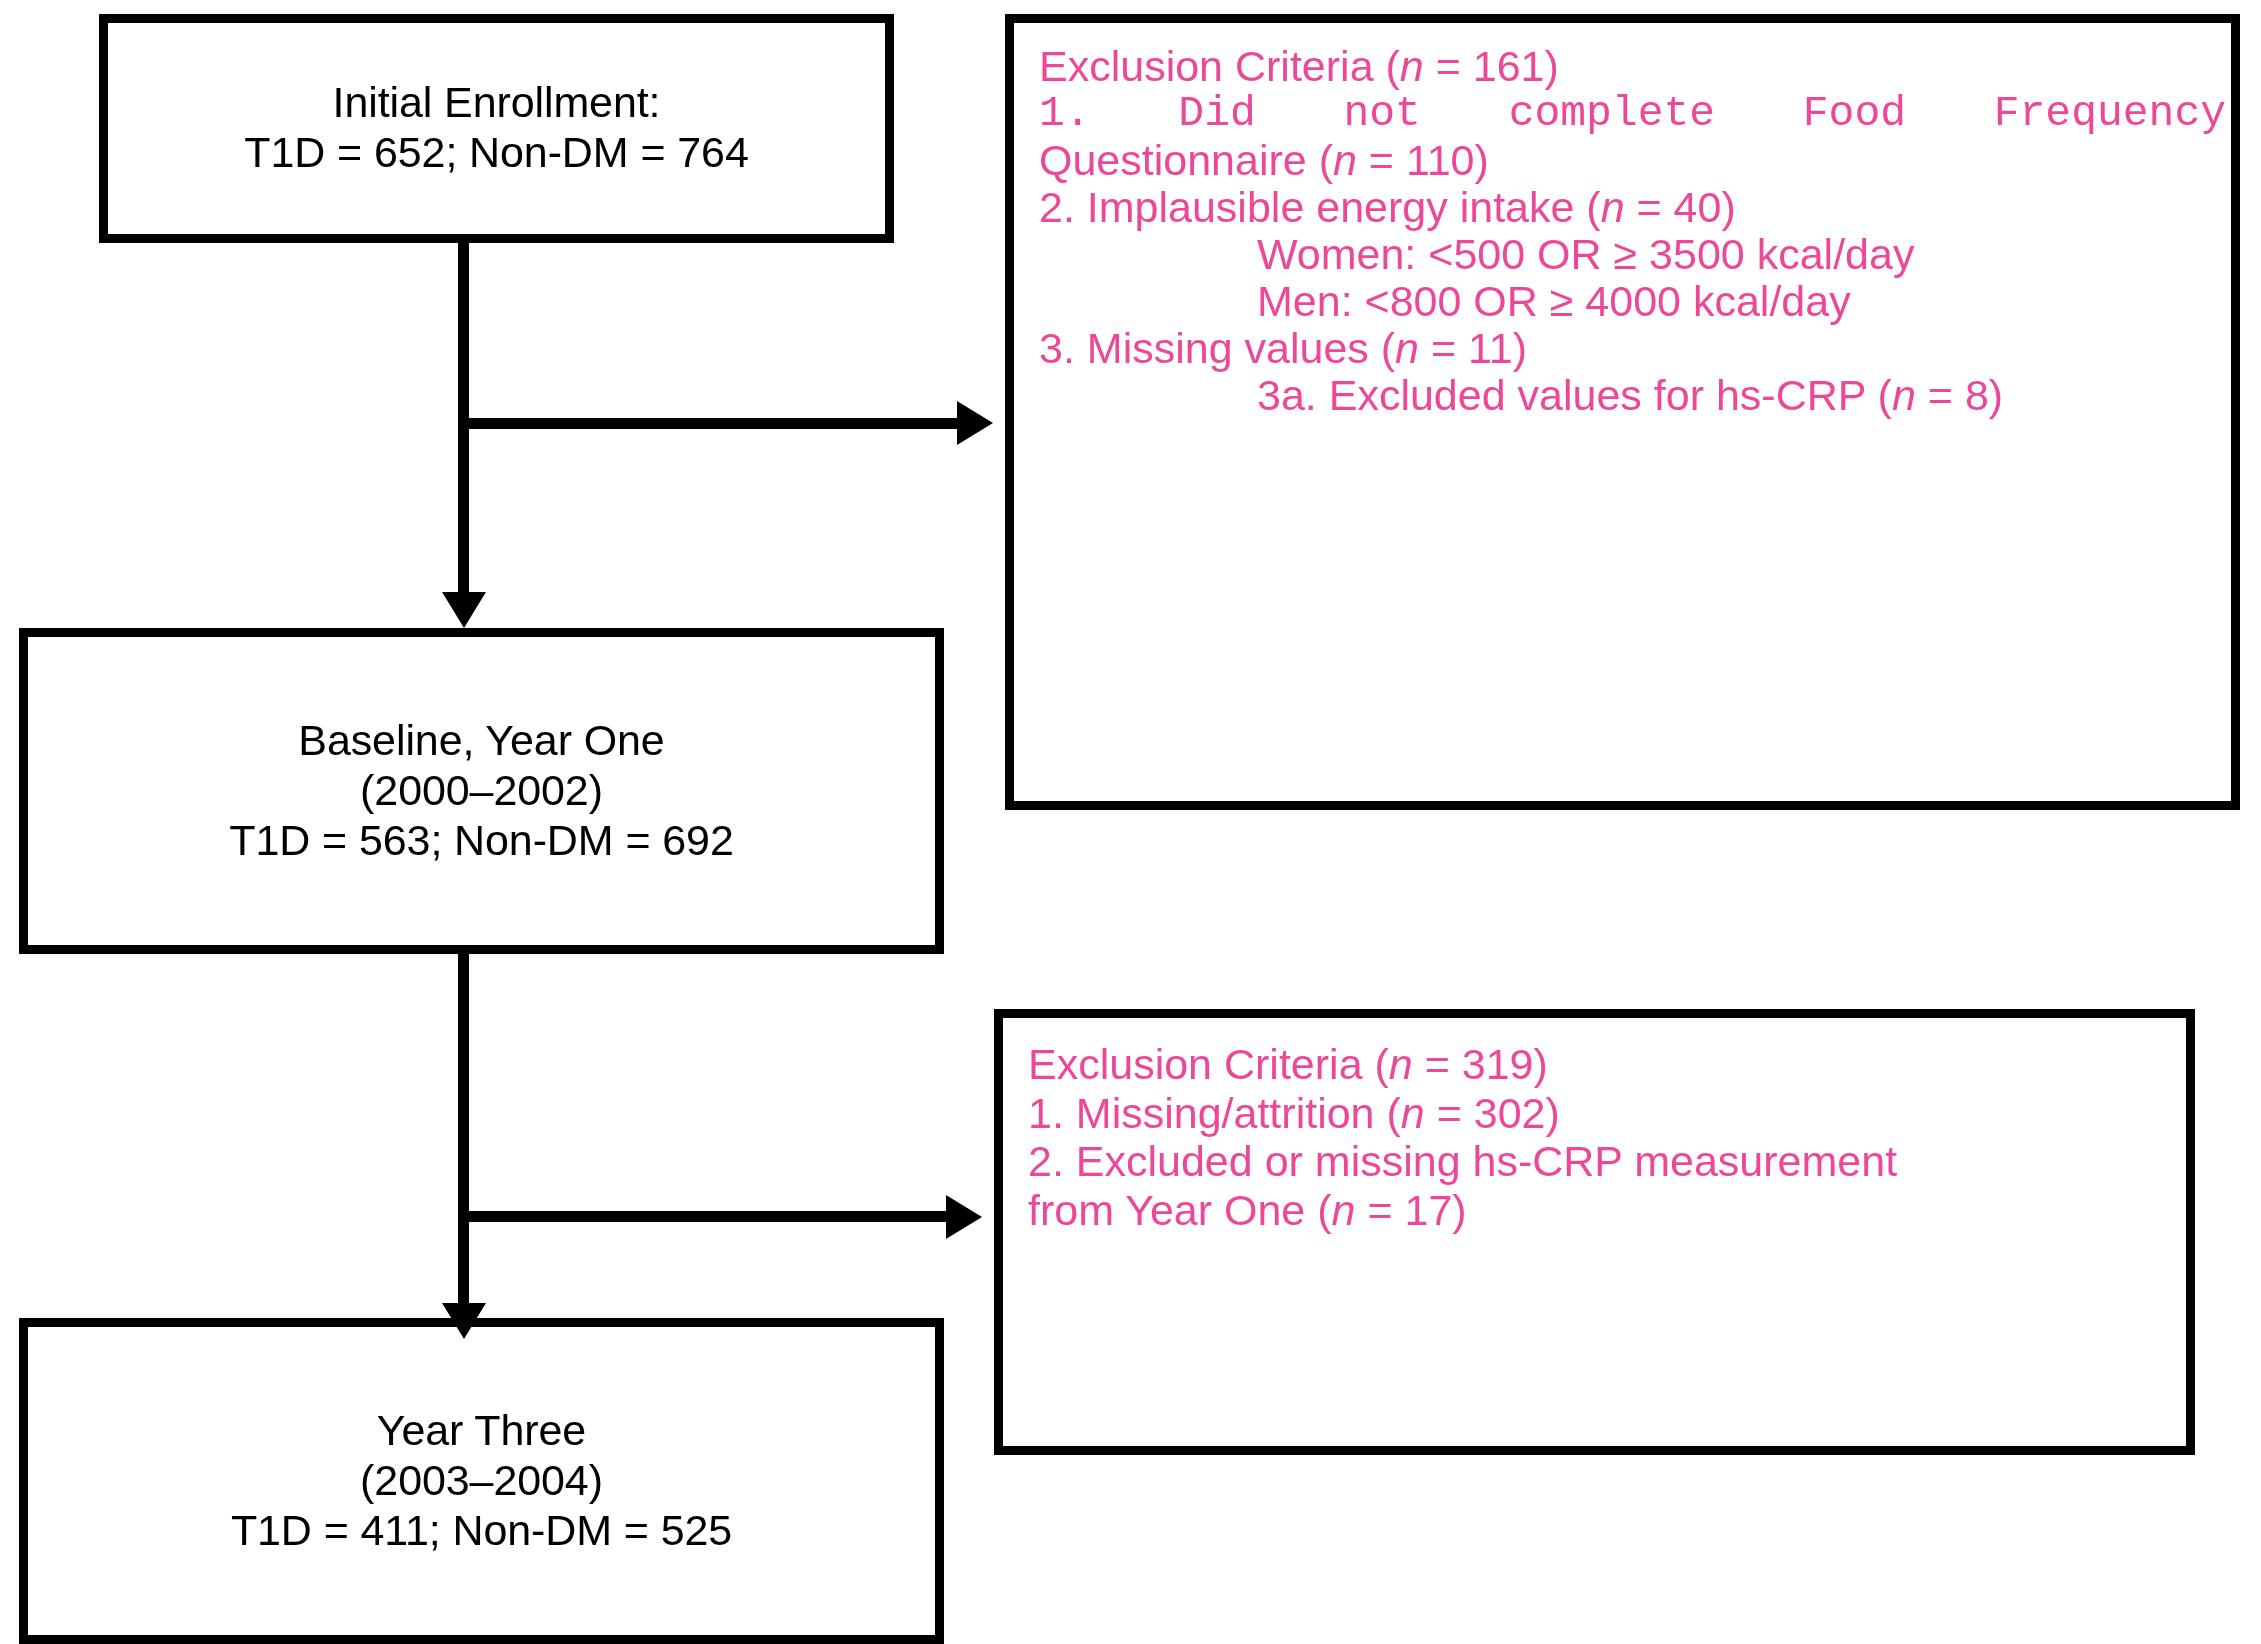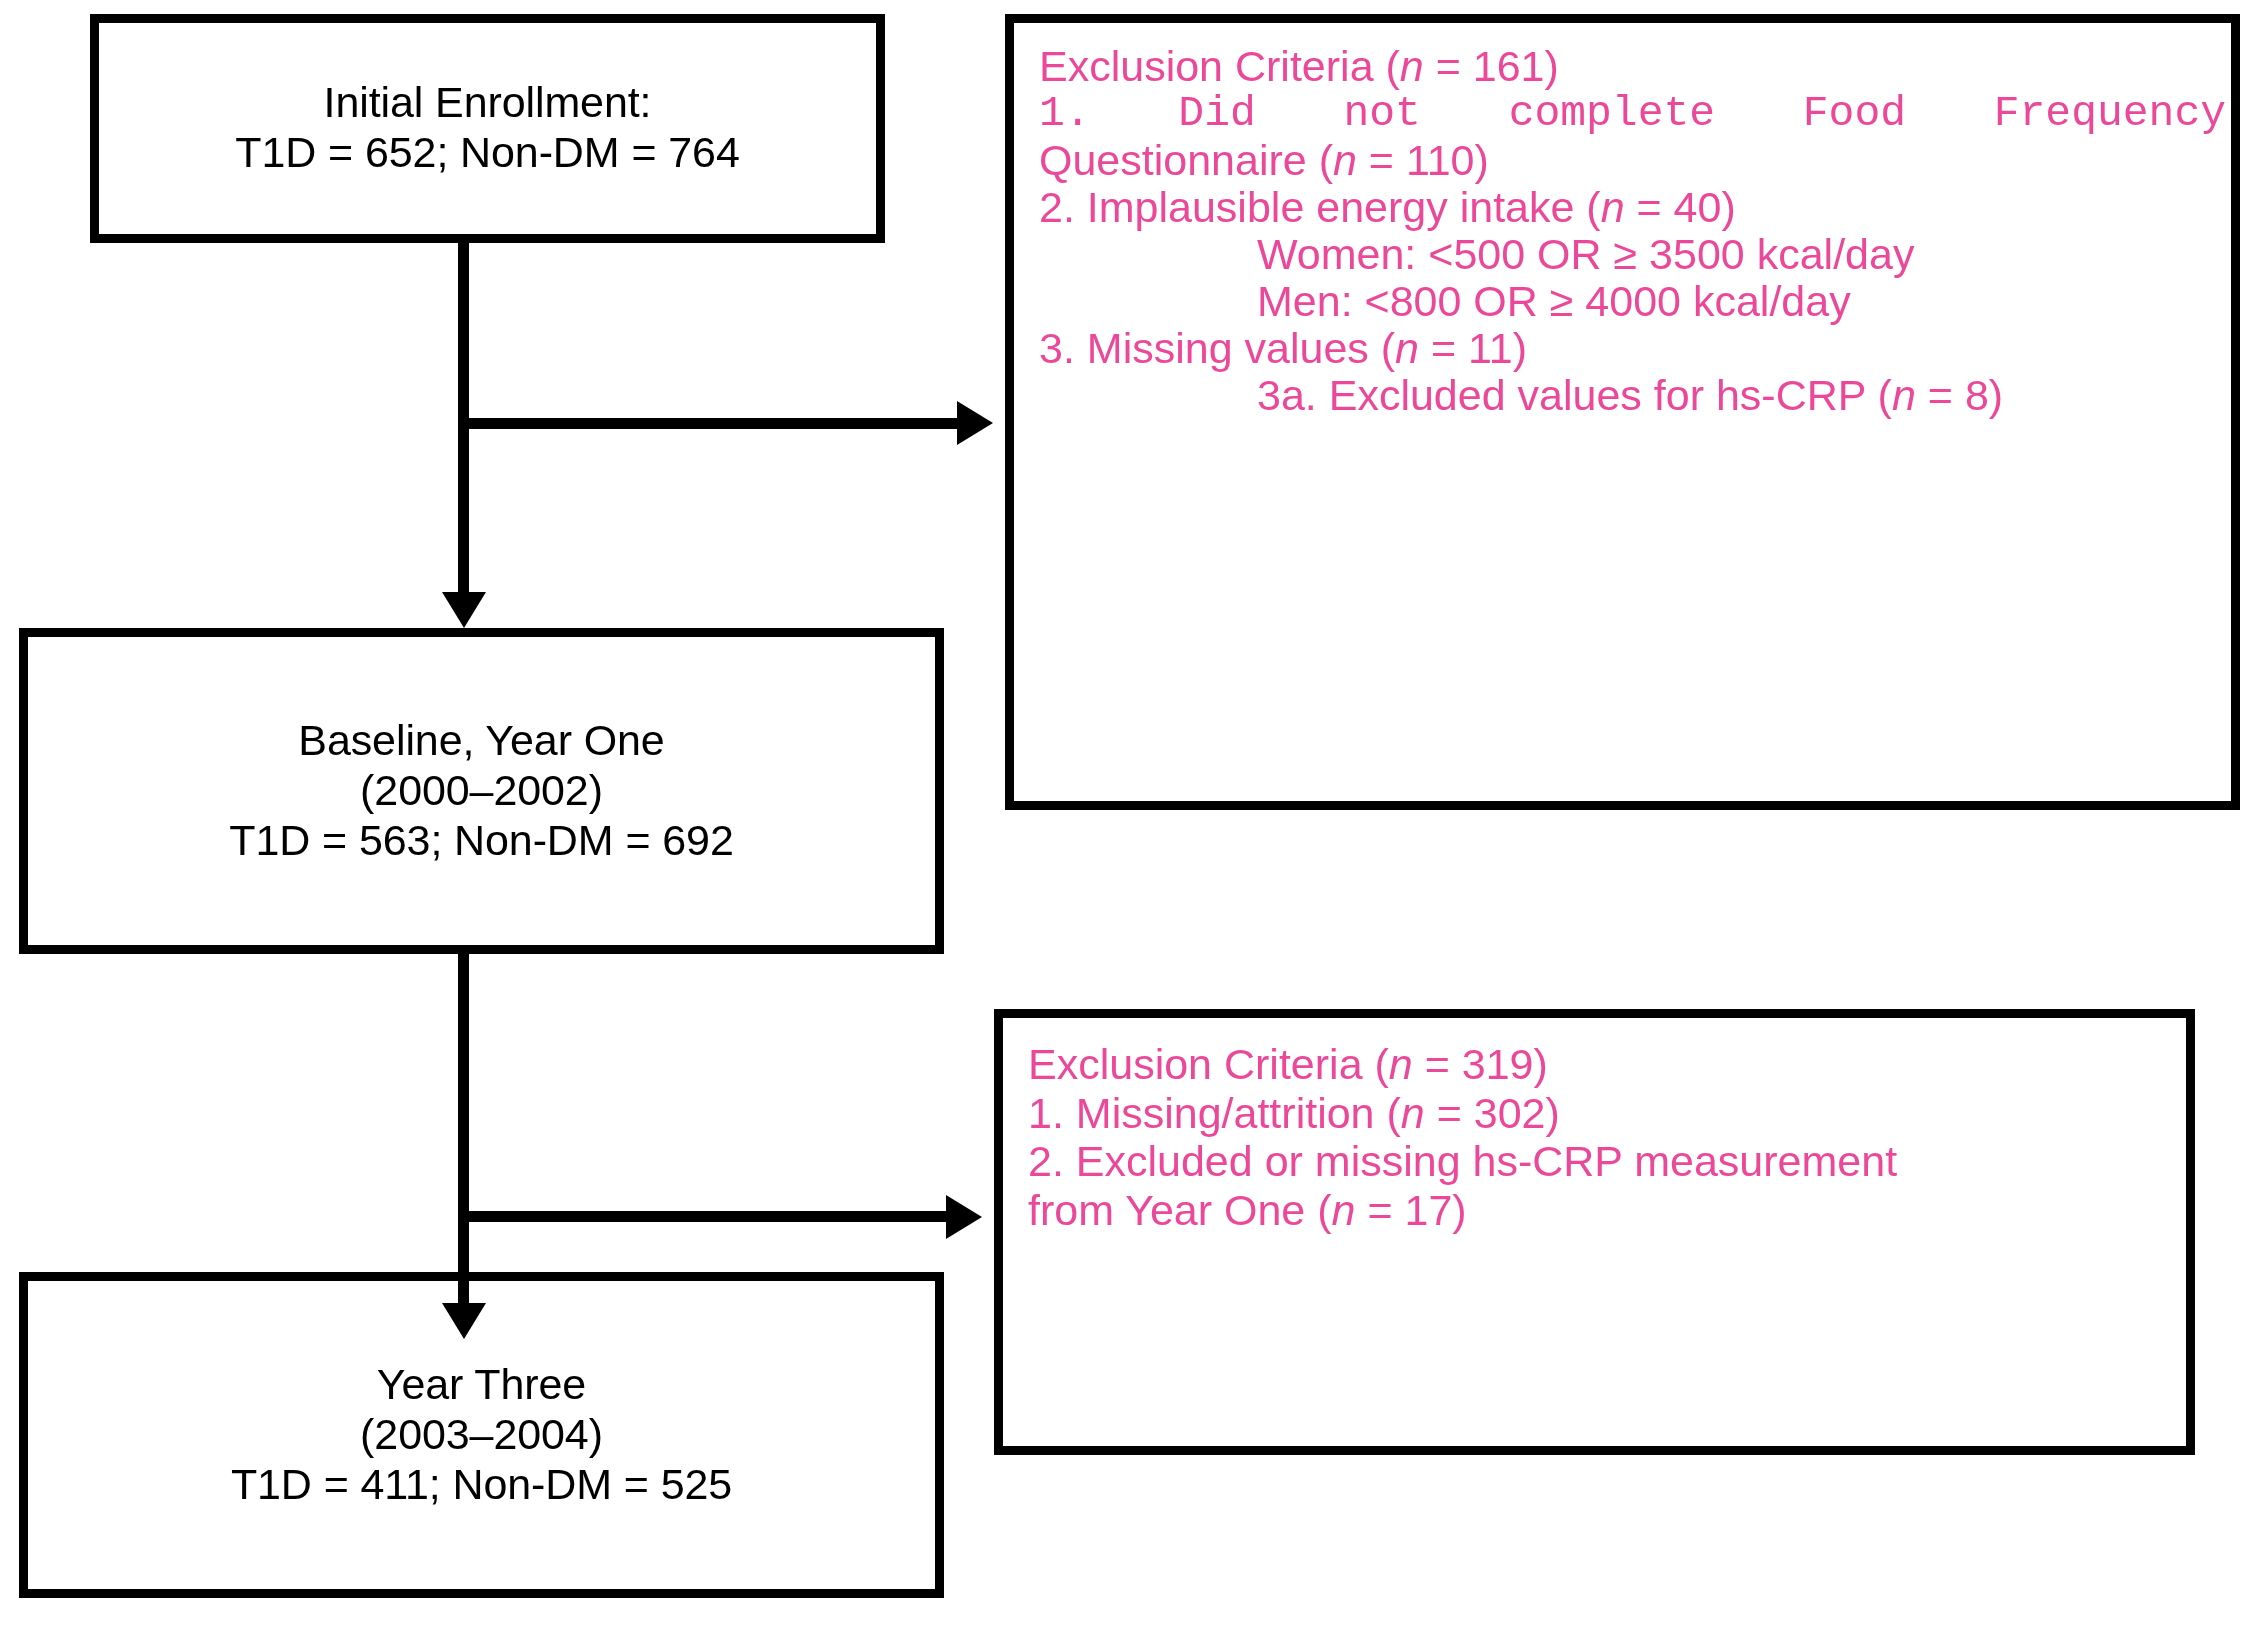--- a/index.html
+++ b/index.html
@@ -75,21 +75,21 @@
     border-top: 22px solid transparent;
     border-bottom: 22px solid transparent;
     border-left: 36px solid #000000;
   }
 </style>
 </head>
 <body>
 
 <div id="canvas">
 
-  <div class="flow-box left-node" style="left:90px; top:13.7px; width:795px; height:229px; padding:0 20.6px;">
+  <div class="flow-box left-node" style="left:99px; top:13.7px; width:795px; height:229px; padding:0 20.6px;">
     <div class="line">Initial Enrollment:</div>
     <div class="line">T1D = 652; Non-DM = 764</div>
   </div>
 
   <div class="flow-box criteria" style="left:1005px; top:13.7px; width:1235px; height:796px; padding:22px 16.5px 0 25px;">
 
     <div class="crit-line">
       <span>Exclusion Criteria (</span><span class="ital">n</span><span> = 161)</span>
     </div>
 
@@ -132,21 +132,21 @@
       <span>1. Missing/attrition (</span><span class="ital">n</span><span> = 302)</span>
     </div>
 
     <div class="crit-line" style="margin-top:5.5px;">2. Excluded or missing hs-CRP measurement</div>
 
     <div class="crit-line" style="margin-top:5.5px;">
       <span>from Year One (</span><span class="ital">n</span><span> = 17)</span>
     </div>
   </div>
 
-  <div class="flow-box left-node" style="left:19px; top:1272px; width:925px; height:326px; padding:0 16px;">
+  <div class="flow-box left-node" style="left:19px; top:1318px; width:925px; height:326px; padding:0 16px;">
     <div class="line">Year Three</div>
     <div class="line">(2003–2004)</div>
     <div class="line">T1D = 411; Non-DM = 525</div>
   </div>
 
   <div class="conn" style="left:458px; top:243px; width:11px; height:350px;"></div>
   <div class="arrow-down" style="left:442px; top:592px;"></div>
 
   <div class="conn" style="left:458px; top:418px; width:500px; height:11px;"></div>
   <div class="arrow-right" style="left:957px; top:401px;"></div>

